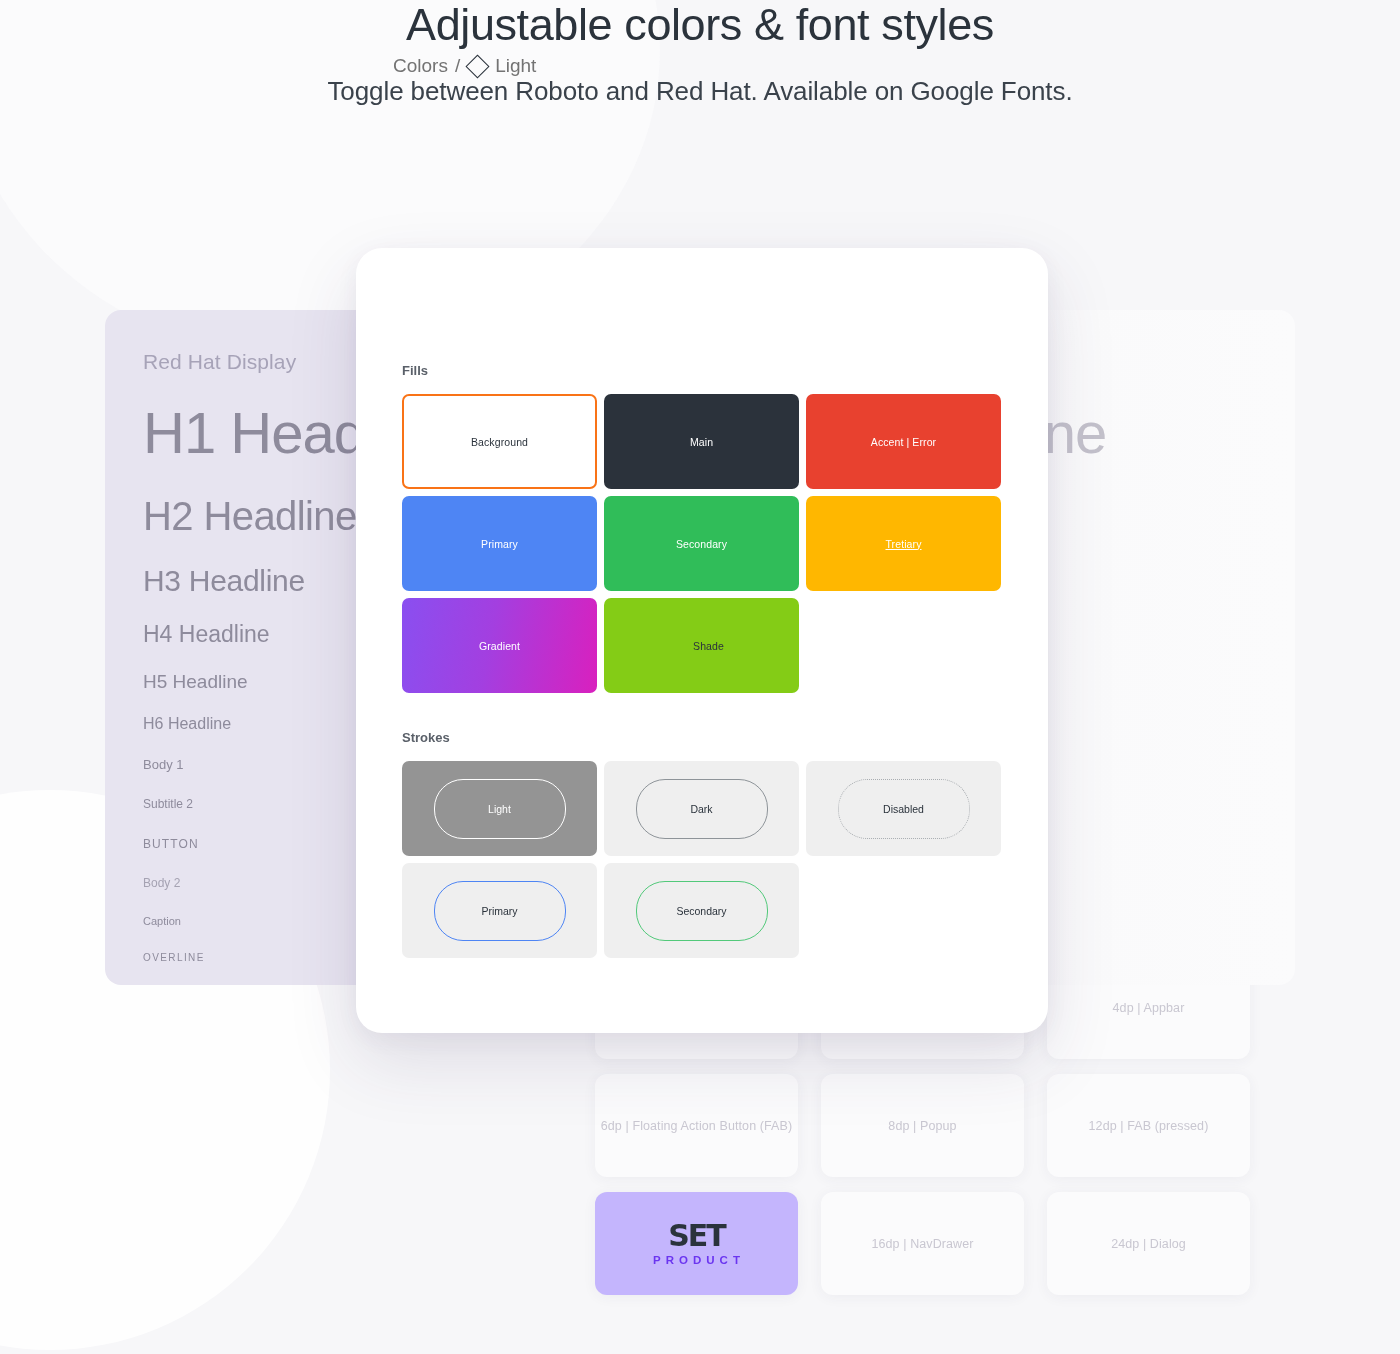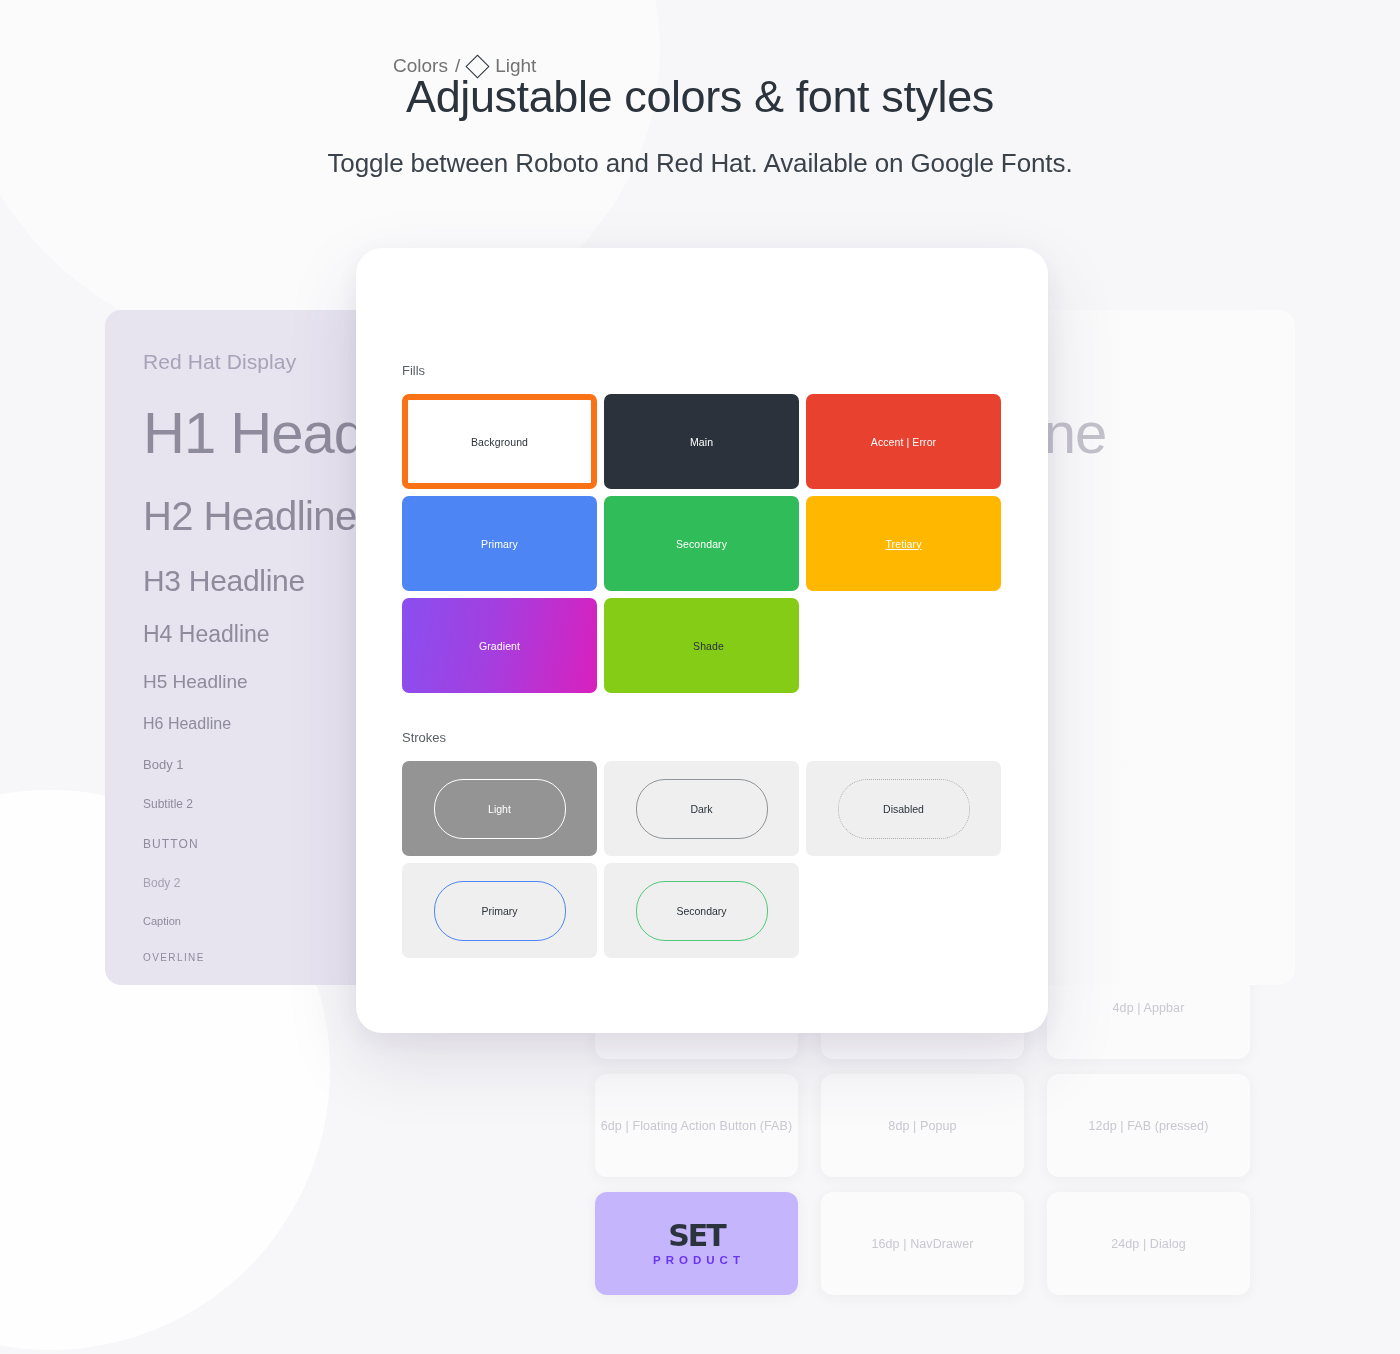--- a/index.html
+++ b/index.html
@@ -18,21 +18,21 @@
     background:#ffffff;border-radius:50%;opacity:.85;
   }
   .bg-blob-top{
     position:absolute;left:-40px;top:-260px;width:700px;height:620px;
     background:#fbfbfc;border-radius:50%;opacity:.8;
   }
 
   
   .header{position:absolute;left:0;top:0;width:1400px;text-align:center;}
   .title{
-    margin:0;padding-top:72px;
+    margin:0;
     font-size:45px;line-height:1.12;font-weight:400;
     color:#2b333c;letter-spacing:-.4px;
   }
   .subtitle{
     margin:0;padding-top:26px;
     font-size:26px;font-weight:400;color:#3a424b;letter-spacing:-.1px;
   }
 
   
   .type-panel{
@@ -92,34 +92,34 @@
     position:absolute;left:393px;top:55px;
     font-size:19px;color:#737373;font-weight:400;
     display:flex;align-items:center;gap:7px;
   }
   .diamond{
     display:inline-block;width:15px;height:15px;
     border:1.6px solid #2b333c;transform:rotate(45deg);
     margin:0 2px;
   }
   .section-label{
-    position:absolute;left:402px;font-size:13px;color:#5a6069;font-weight:400;
+    position:absolute;left:402px;font-size:13px;color:#5a6069;font-weight:700;
   }
   .sec-fills{top:363px;}
   .sec-strokes{top:730px;}
 
   .swatch-grid{position:absolute;left:402px;display:grid;gap:7px 7px;}
   .fills-grid{top:394px;grid-template-columns:repeat(3,195px);grid-template-rows:repeat(3,95px);}
   .strokes-grid{top:761px;grid-template-columns:repeat(3,195px);grid-template-rows:repeat(2,95px);}
 
   .swatch{
     border-radius:7px;display:flex;align-items:center;justify-content:center;
     font-size:10.5px;font-weight:500;letter-spacing:.1px;
   }
-  .swatch.bordered{border:6px solid #f97316;}
+  .swatch.bordered{border:2px solid #f97316;}
 
   .stroke-cell{
     border-radius:7px;display:flex;align-items:center;justify-content:center;
   }
   .pill{
     width:130px;height:58px;border-radius:29px;
     display:flex;align-items:center;justify-content:center;
     font-size:10.5px;font-weight:500;background:transparent;
   }
 

